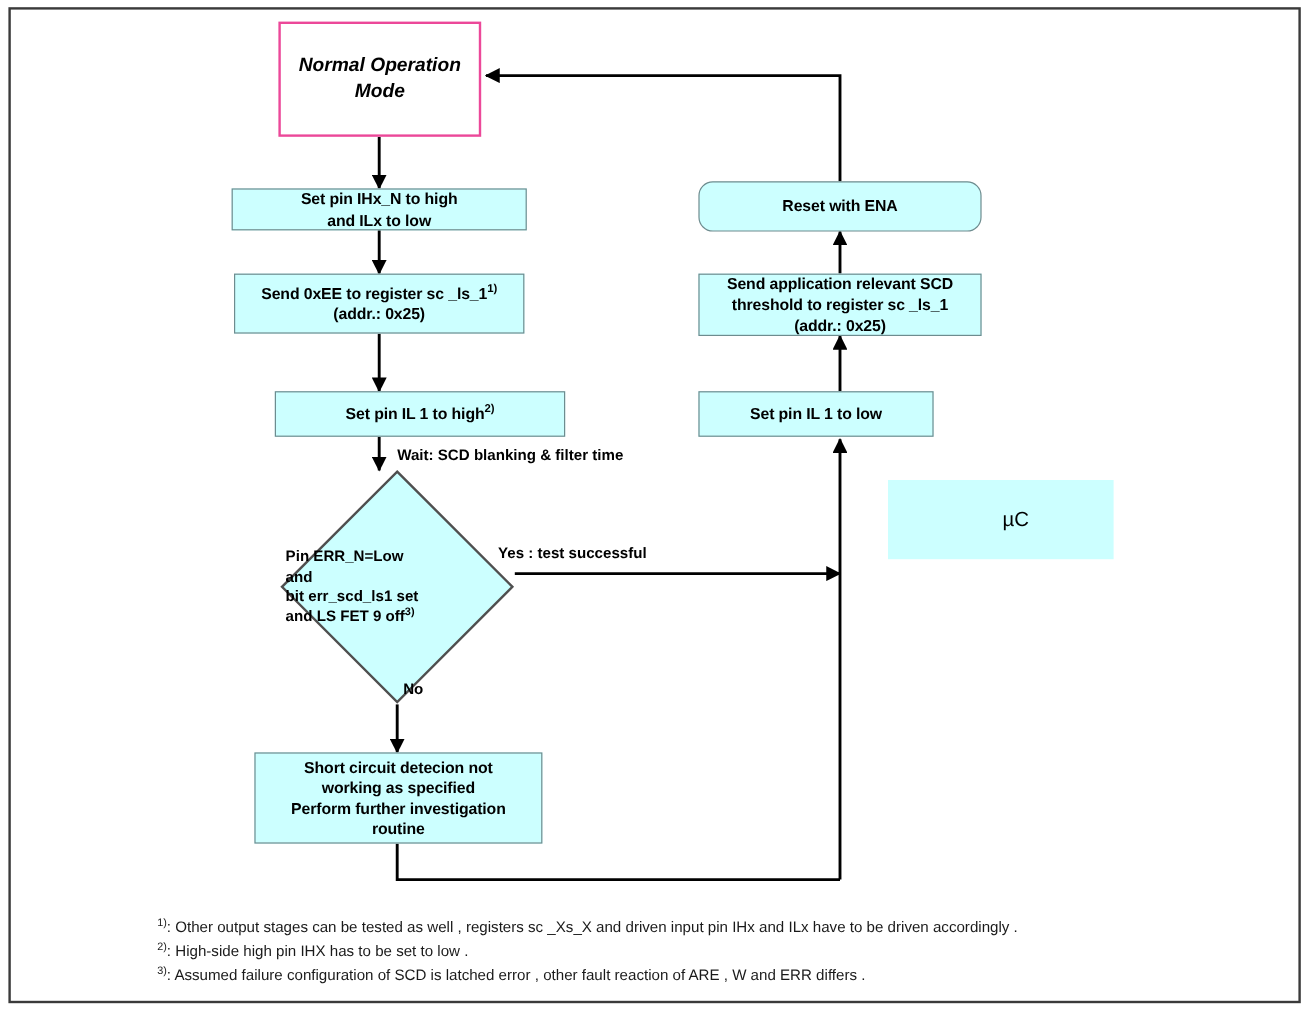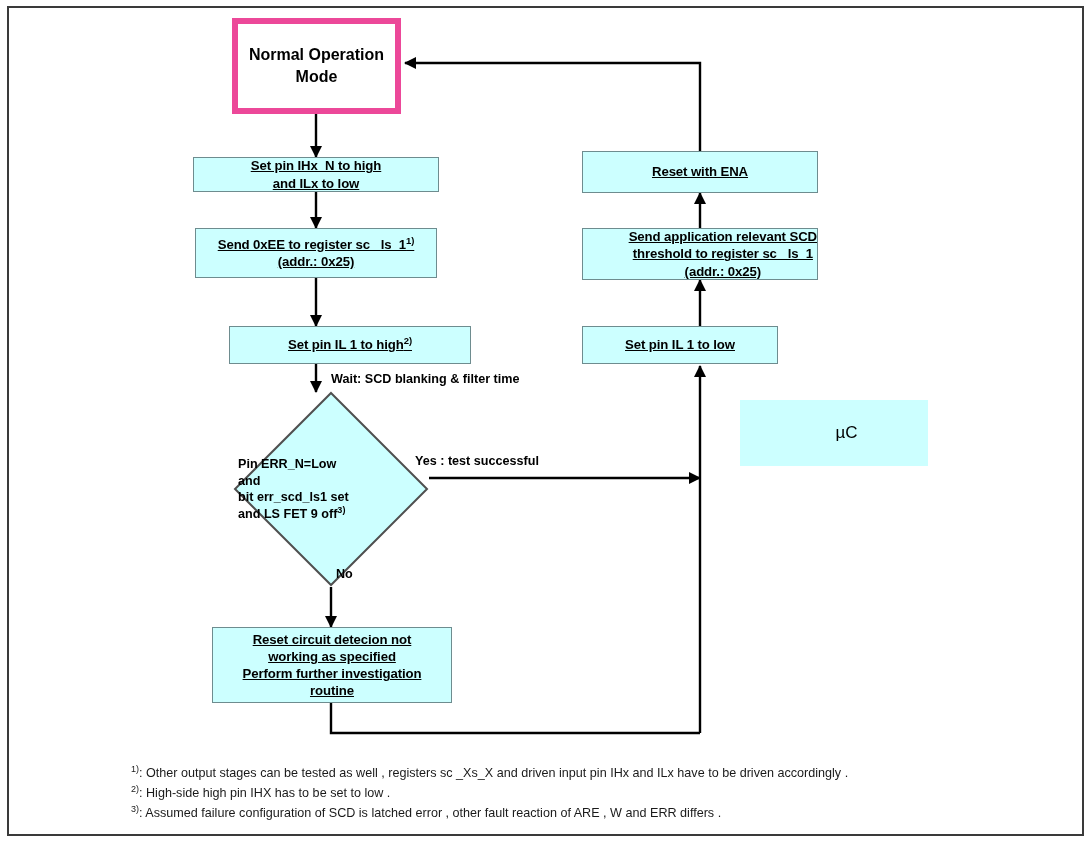--- a/index.html
+++ b/index.html
@@ -40,27 +40,27 @@
     font-weight: bold;
     color: #000000;
     line-height: 1.30;
     white-space: pre-line;
   }
   .node.proc {
     background: #ccffff;
     border: 1.4px solid #6e8c8f;
     font-size: 13.2px;
     letter-spacing: -0.1px;
-    text-decoration: underline;
   }
   .node.terminal {
     background: #ffffff;
-    border: 6px solid #ec4899;
+    border: 2px solid #ec4899;
     font-size: 16px;
     line-height: 1.35;
+    font-style: italic;
   }
   .node.legend {
     background: #ccffff;
     border: none;
     font-size: 17px;
     font-weight: normal;
     padding-left: 25px;
   }
   .node .txt { display: block; }
   sup {
@@ -176,31 +176,31 @@
   </div>
 
   <div class="diamond-wrap">
     <svg class="diamond-shape" viewBox="0 0 196 196">
       <polygon points="98,2 194,98 98,194 2,98" fill="#ccffff" stroke="#4f4f4f" stroke-width="2"></polygon>
     </svg>
     <div class="diamond-label"><span>Pin ERR_N=Low</span><br><span>and</span><br><span>bit err_scd_ls1 set</span><br><span>and LS FET 9 off</span><sup>3)</sup></div>
   </div>
 
   <div class="node proc" style="left:212px; top:627px; width:240px; height:76px;">
-    <span class="txt">Reset circuit detecion not
+    <span class="txt">Short circuit detecion not
 working as specified
 Perform further investigation
 routine</span>
   </div>
 
-  <div class="node proc" style="left:582px; top:151px; width:236px; height:42px;">
+  <div class="node proc" style="left:582px; top:151px; width:236px; height:42px;border-radius:12px;">
     <span class="txt">Reset with ENA</span>
   </div>
 
-  <div class="node proc" style="left:582px; top:228px; width:236px; height:52px;justify-content:flex-end;">
+  <div class="node proc" style="left:582px; top:228px; width:236px; height:52px;">
     <span class="txt">Send application relevant SCD
 threshold to register sc _ls_1
 (addr.: 0x25)</span>
   </div>
 
   <div class="node proc" style="left:582px; top:326px; width:196px; height:38px;">
     <span class="txt">Set pin IL 1 to low</span>
   </div>
 
   <div class="node legend" style="left:740px; top:400px; width:188px; height:66px;">

